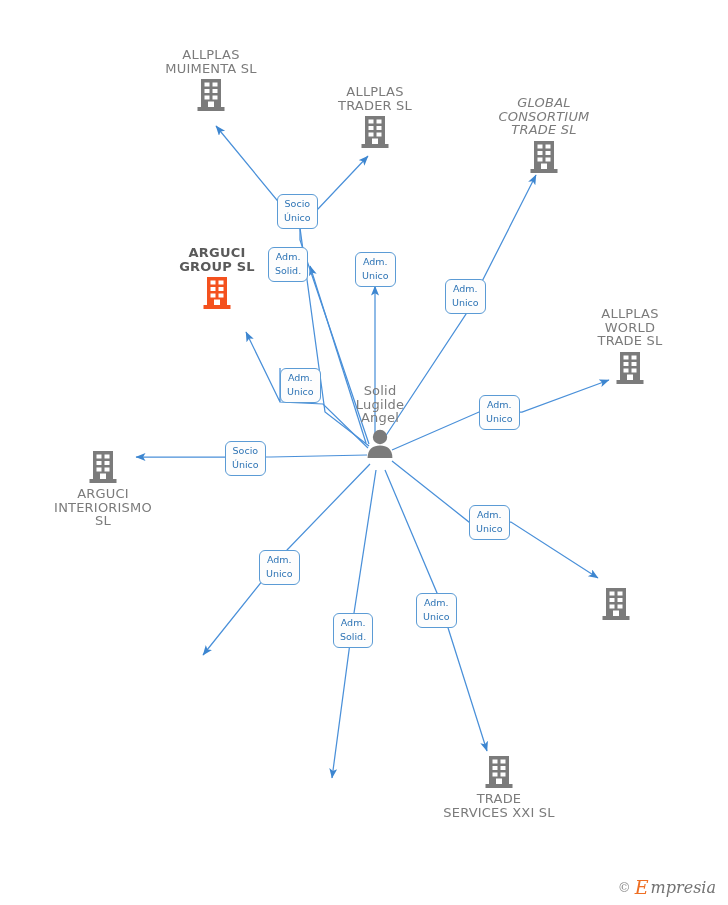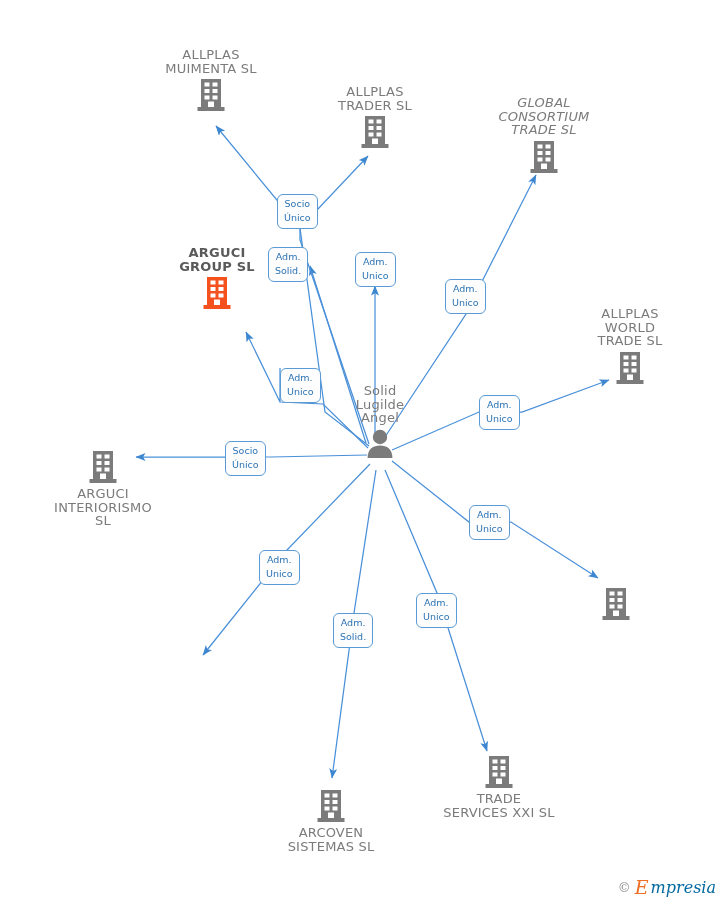--- a/index.html
+++ b/index.html
@@ -77,21 +77,21 @@
     font-family: "DejaVu Serif", serif;
   }
   #watermark .wm-e {
     color: #ee6f24;
     font-size: 19px;
     font-style: italic;
     font-family: "DejaVu Serif", serif;
     line-height: 1;
   }
   #watermark .wm-rest {
-    color: #0369a1;
+    color: #737373;
     font-size: 16px;
     font-style: italic;
     font-family: "DejaVu Serif", serif;
     line-height: 1;
     margin-left: -2px;
   }
 </style>
 </head>
 <body>
 
@@ -253,35 +253,20 @@
       <rect x="8.5" y="11" width="5" height="4" fill="#ffffff"></rect>
       <rect x="16.5" y="11" width="5" height="4" fill="#ffffff"></rect>
       <rect x="8.5" y="17.5" width="5" height="4" fill="#ffffff"></rect>
       <rect x="16.5" y="17.5" width="5" height="4" fill="#ffffff"></rect>
       <rect x="12" y="23.5" width="6" height="5.5" fill="#ffffff"></rect>
     </svg>
     <div class="node-label">TRADE
 SERVICES XXI SL</div>
   </div>
 
-  <div class="node label-below" style="left:331px; top:789px;">
-    <svg class="node-icon" width="30" height="34" viewBox="0 0 30 34">
-      <rect x="5" y="1" width="20" height="28" fill="#7b7b7b"></rect>
-      <rect x="1.5" y="29" width="27" height="4" fill="#7b7b7b"></rect>
-      <rect x="8.5" y="4.5" width="5" height="4" fill="#ffffff"></rect>
-      <rect x="16.5" y="4.5" width="5" height="4" fill="#ffffff"></rect>
-      <rect x="8.5" y="11" width="5" height="4" fill="#ffffff"></rect>
-      <rect x="16.5" y="11" width="5" height="4" fill="#ffffff"></rect>
-      <rect x="8.5" y="17.5" width="5" height="4" fill="#ffffff"></rect>
-      <rect x="16.5" y="17.5" width="5" height="4" fill="#ffffff"></rect>
-      <rect x="12" y="23.5" width="6" height="5.5" fill="#ffffff"></rect>
-    </svg>
-    <div class="node-label">ARCOVEN
-SISTEMAS SL</div>
-  </div>
 
   <div class="edge-label" style="left:277px; top:194px;">Socio
 Único</div>
   <div class="edge-label" style="left:268px; top:247px;">Adm.
 Solid.</div>
   <div class="edge-label" style="left:355px; top:252px;">Adm.
 Unico</div>
   <div class="edge-label" style="left:445px; top:279px;">Adm.
 Unico</div>
   <div class="edge-label" style="left:280px; top:368px;">Adm.

